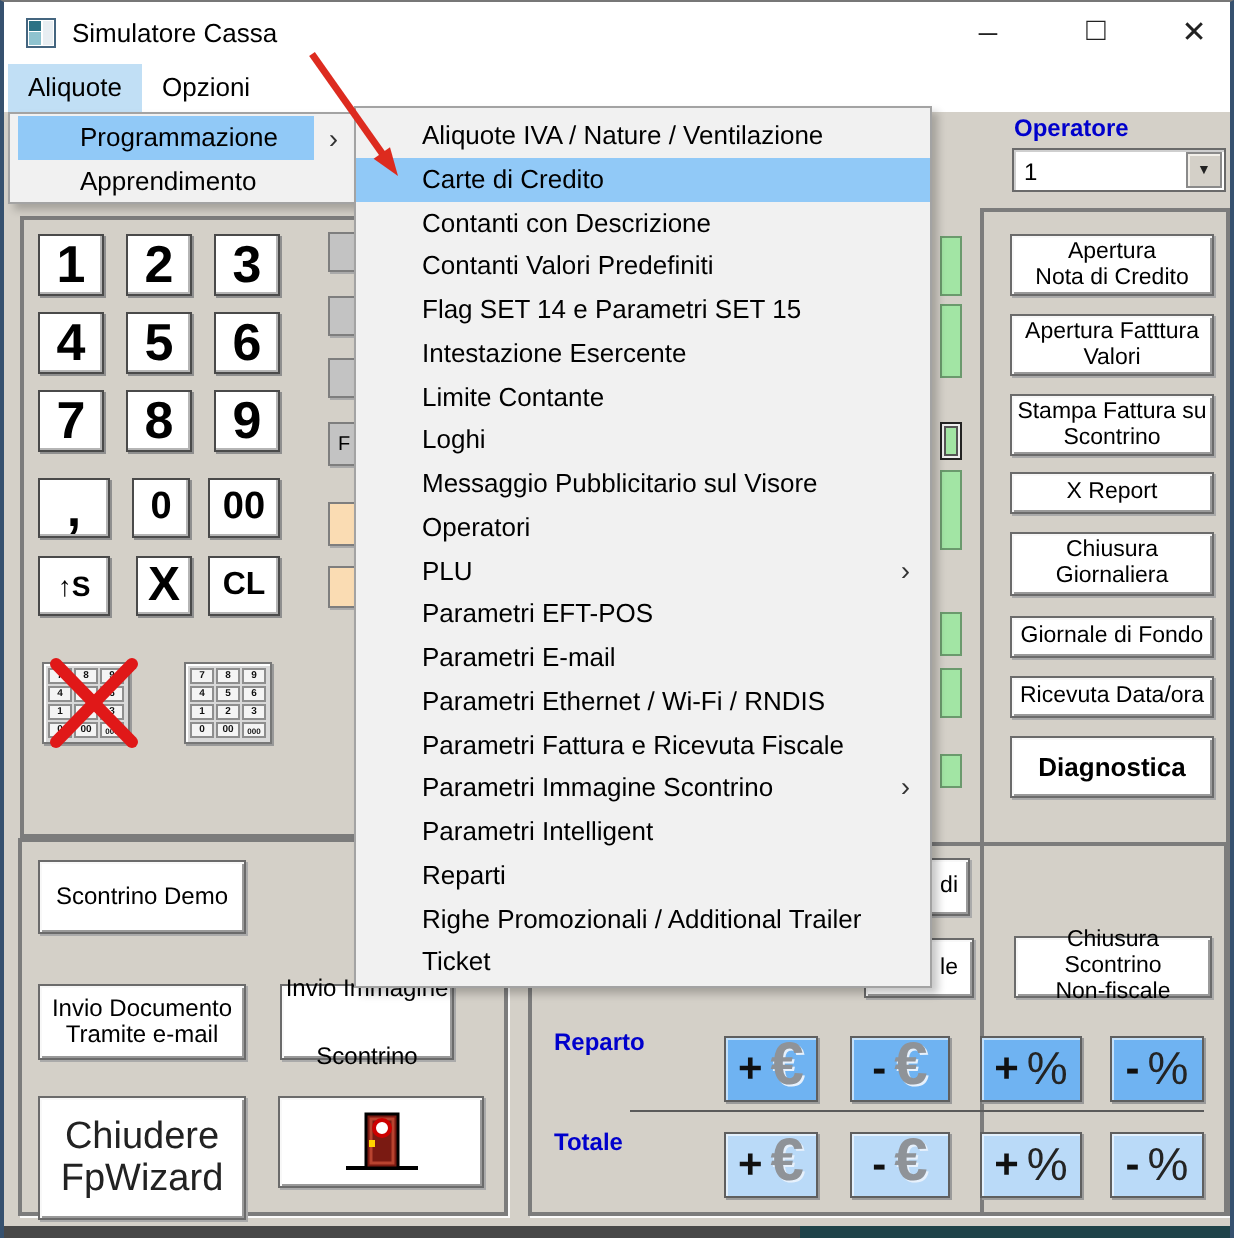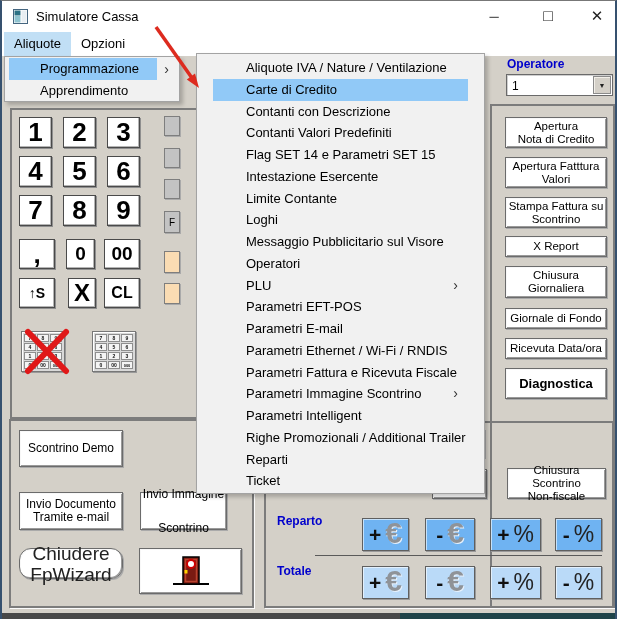--- a/index.html
+++ b/index.html
@@ -72,21 +72,21 @@
   .sym-euro { font-size:30px; font-weight:bold; color:#8f9398; line-height:1; margin-top:-3px;
               text-shadow:1px 1px 0 #e7f1fc; }
   .sym-pct  { font-size:23px; color:#242424; line-height:1; }
   .row-divider { left:313px; top:554px; width:287px; height:1px; background:#5a5a5a; z-index:6; }
 
   
   .menu-panel { background:#f1f1f1; border:1px solid #a3a3a3; box-shadow:3px 3px 4px rgba(0,0,0,.22); z-index:40; }
   #dropdown { left:2px; top:55px; width:176px; height:46px; padding-top:1px; }
   .dd-item { position:relative; height:22px; line-height:22px; font-size:13px; padding-left:35px; }
   .dd-band { position:absolute; left:4px; top:0; width:148px; height:100%; background:#91c9f7; z-index:-1; }
-  #submenu { left:194px; top:52px; width:289px; height:441px; padding:3px 16px; }
+  #submenu { left:175px; top:52px; width:289px; height:441px; padding:3px 0; }
   .sm-item { position:relative; height:21.75px; line-height:21.75px; font-size:13px; padding-left:33px; }
   .sm-item.hl { background:#91c9f7; }
   .menu-arrow { position:absolute; right:10px; top:0; font-size:14px; color:#333; }
 
   
   .bottom-strip  { left:0; top:612px; width:617px; height:7px; background:#484848; z-index:1; }
   .bottom-strip2 { left:398px; top:612px; width:219px; height:7px; background:#1f4349; z-index:2; }
 
   svg { display:block; }
   .z-top { z-index:50; }
@@ -192,21 +192,21 @@
         <div>Scontrino Demo</div>
       </div>
       <div class="abs btn3d" style="left: 17px; top: 491px; width: 104px; height: 38px; font-size: 12px;">
         <div>Invio Documento</div>
         <div>Tramite e-mail</div>
       </div>
       <div class="abs btn3d" style="left: 138px; top: 491px; width: 87px; height: 38px; font-size: 12px; gap: 21px;">
         <div>Invio Immagine</div>
         <div>Scontrino</div>
       </div>
-      <div class="abs btn3d large" style="left: 17px; top: 547px; width: 104px; height: 31px; border-radius: 12px;">
+      <div class="abs btn3d large" style="left: 17px; top: 547px; width: 104px; height: 62px;">
         <div>Chiudere</div>
         <div>FpWizard</div>
       </div>
     </div>
   <div class="abs btn3d" style="left:137px; top:547px; width:103px; height:46px;">
     <svg width="44" height="36" viewBox="0 0 44 36">
       <line x1="4" y1="31" x2="40" y2="31" stroke="#000" stroke-width="2"></line>
       <rect x="14" y="4" width="16" height="27" fill="#7a1a12" stroke="#000" stroke-width="1.5"></rect>
       <rect x="16.5" y="6.5" width="11" height="22" fill="none" stroke="#b8432f" stroke-width="1.5"></rect>
       <circle cx="22" cy="11" r="4" fill="#ffffff" stroke="#cc0000" stroke-width="2"></circle>
@@ -318,22 +318,22 @@
       <div class="sm-item"><span>Loghi</span></div>
       <div class="sm-item"><span>Messaggio Pubblicitario sul Visore</span></div>
       <div class="sm-item"><span>Operatori</span></div>
       <div class="sm-item"><span>PLU</span><div class="menu-arrow">›</div></div>
       <div class="sm-item"><span>Parametri EFT-POS</span></div>
       <div class="sm-item"><span>Parametri E-mail</span></div>
       <div class="sm-item"><span>Parametri Ethernet / Wi-Fi / RNDIS</span></div>
       <div class="sm-item"><span>Parametri Fattura e Ricevuta Fiscale</span></div>
       <div class="sm-item"><span>Parametri Immagine Scontrino</span><div class="menu-arrow">›</div></div>
       <div class="sm-item"><span>Parametri Intelligent</span></div>
+      <div class="sm-item"><span>Reparti</span></div>
       <div class="sm-item"><span>Righe Promozionali / Additional Trailer</span></div>
-      <div class="sm-item"><span>Reparti</span></div>
       <div class="sm-item"><span>Ticket</span></div>
     </div>
 
   <svg class="abs z-top" style="left:0; top:0; pointer-events:none;" width="617" height="619" viewBox="0 0 617 619">
     <line x1="154" y1="26" x2="190" y2="77" stroke="#dd2b1f" stroke-width="3.5"></line>
     <polygon points="197,87 184.8,78.4 193,72.6" fill="#dd2b1f"></polygon>
   </svg>
 
   <div class="abs bottom-strip"></div>
   <div class="abs bottom-strip2"></div>

